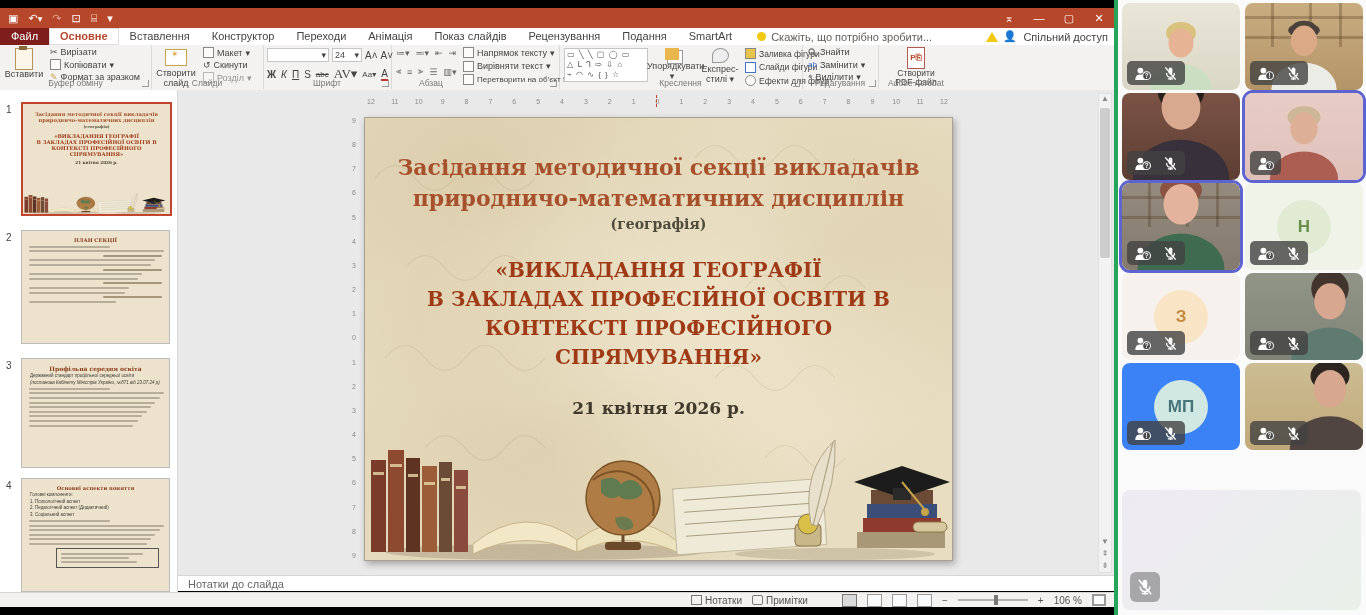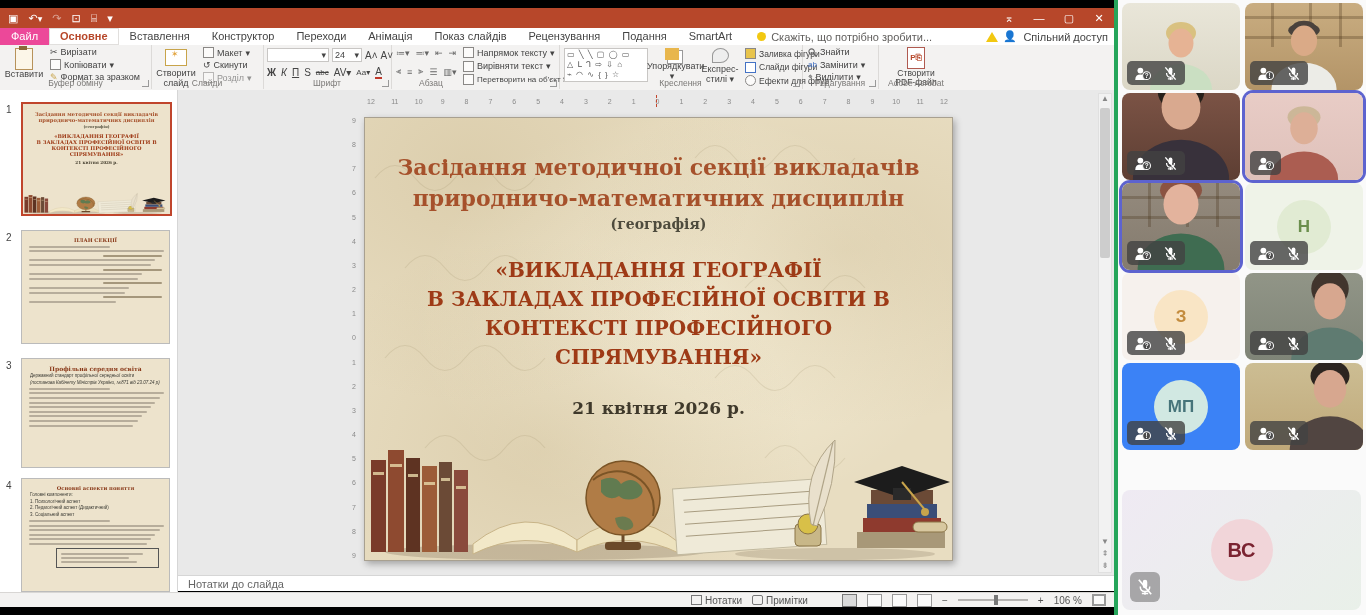--- a/index.html
+++ b/index.html
@@ -12,21 +12,21 @@
   .qat{display:flex;gap:10px;margin-left:8px;align-items:center;}
   .qat span{font-size:11px;line-height:20px;color:#fff;}
   .qat .dim{opacity:.5;}
   #win-title{position:absolute;left:0;right:0;text-align:center;font-size:11px;color:#fff;pointer-events:none;}
   .win-ctrls{position:absolute;right:0;top:0;height:20px;display:flex;}
   .win-ctrls span{width:30px;text-align:center;line-height:20px;font-size:11px;color:#fff;}
   
   #tabrow{position:absolute;left:0;top:28px;width:100%;height:17px;background:#fff;
           display:flex;align-items:stretch;font-size:11px;color:#444;border-bottom:1px solid #E3E1DF;}
   .tab{padding:0 11px;line-height:17px;white-space:nowrap;}
-  .tab.file{background:#ec4899;color:#fff;}
+  .tab.file{background:#7f1d1d;color:#fff;}
   .tab.sel{color:#B7472A;background:#fff;box-shadow:inset 0 0 0 1px #E1DFDD;font-weight:bold;}
   #tellme{display:flex;align-items:center;gap:5px;color:#605E5C;padding-left:14px;font-size:11px;}
   .bulb{width:9px;height:9px;border-radius:50%;background:#F2C811;display:inline-block;}
   #share-area{position:absolute;right:6px;top:28px;height:17px;display:flex;align-items:center;gap:6px;font-size:11px;color:#444;}
   .warn-tri{width:0;height:0;border-left:6px solid transparent;border-right:6px solid transparent;border-bottom:10px solid #F2C811;position:relative;}
   
   #ribbon{position:absolute;left:0;top:45px;width:100%;height:45px;background:#F3F2F1;border-bottom:1px solid #D8D6D4;font-size:9px;color:#444;}
   .rgroup{position:absolute;top:0;height:44px;border-right:1px solid #DCDAD8;}
   .rgroup .glabel{position:absolute;bottom:1px;left:0;right:0;text-align:center;font-size:8.5px;color:#7A7876;}
   .launcher{position:absolute;right:2px;bottom:2px;width:6px;height:6px;border-right:1px solid #999;border-bottom:1px solid #999;}
@@ -209,21 +209,21 @@
             </div>
           <span class="fmt">A˄</span>
           <span class="fmt">A˅</span>
         </div>
         <div class="fontrow" style="left:4px;top:21px;gap:5px;">
           <b class="fmt">Ж</b>
           <i class="fmt">К</i>
           <u class="fmt">П</u>
           <span class="fmt">S</span>
           <s class="fmt" style="font-size:8px;">abc</s>
-          <span class="fmt" style="font-size:10px;">AV▾</span>
+          <span class="fmt" style="font-size:13px;font-family:Liberation Serif, serif;">AV▾</span>
           <span class="fmt" style="font-size:8px;">Aa▾</span>
           <span class="fmt" style="border-bottom:2px solid #C0392B;">A</span>
         </div>
         <div class="glabel">Шрифт</div>
         <div class="launcher"></div>
       </div>
 
       <div class="rgroup" style="left:391px;width:168px;">
         <div class="fontrow" style="left:5px;top:3px;gap:6px;color:#666;">
           <span>≔▾</span>
@@ -843,21 +843,20 @@
               <rect x="6" y="1.5" width="4" height="7.5" rx="2" fill="#fff"></rect>
               <path d="M3.8 7.5 Q3.8 12 8 12 Q12.2 12 12.2 7.5" stroke="#fff" stroke-width="1.3" fill="none"></path>
               <line x1="8" y1="12" x2="8" y2="14.8" stroke="#fff" stroke-width="1.3"></line>
               <line x1="5.2" y1="13.8" x2="10.8" y2="13.8" stroke="#fff" stroke-width="1.3"></line>
               <line x1="2.5" y1="1.5" x2="13.5" y2="14.5" stroke="#fff" stroke-width="1.5"></line>
             </svg>
           </div>
         </div>
       </div>
     <div id="bc-tile" style="background: linear-gradient(135deg, rgb(239, 234, 243), rgb(233, 240, 233));">
-        <div class="avatar-circle" style="background:#F1D5D9;color:#7B2331;">ВС</div>
         <div id="bc-pill">
           <svg width="18" height="18" viewBox="0 0 16 16">
             <rect x="6" y="1.5" width="4" height="7.5" rx="2" fill="#fff"></rect>
             <path d="M3.8 7.5 Q3.8 12 8 12 Q12.2 12 12.2 7.5" stroke="#fff" stroke-width="1.3" fill="none"></path>
             <line x1="8" y1="12" x2="8" y2="14.8" stroke="#fff" stroke-width="1.3"></line>
             <line x1="5.2" y1="13.8" x2="10.8" y2="13.8" stroke="#fff" stroke-width="1.3"></line>
             <line x1="2.5" y1="1.5" x2="13.5" y2="14.5" stroke="#fff" stroke-width="1.5"></line>
           </svg>
         </div>
       </div>

